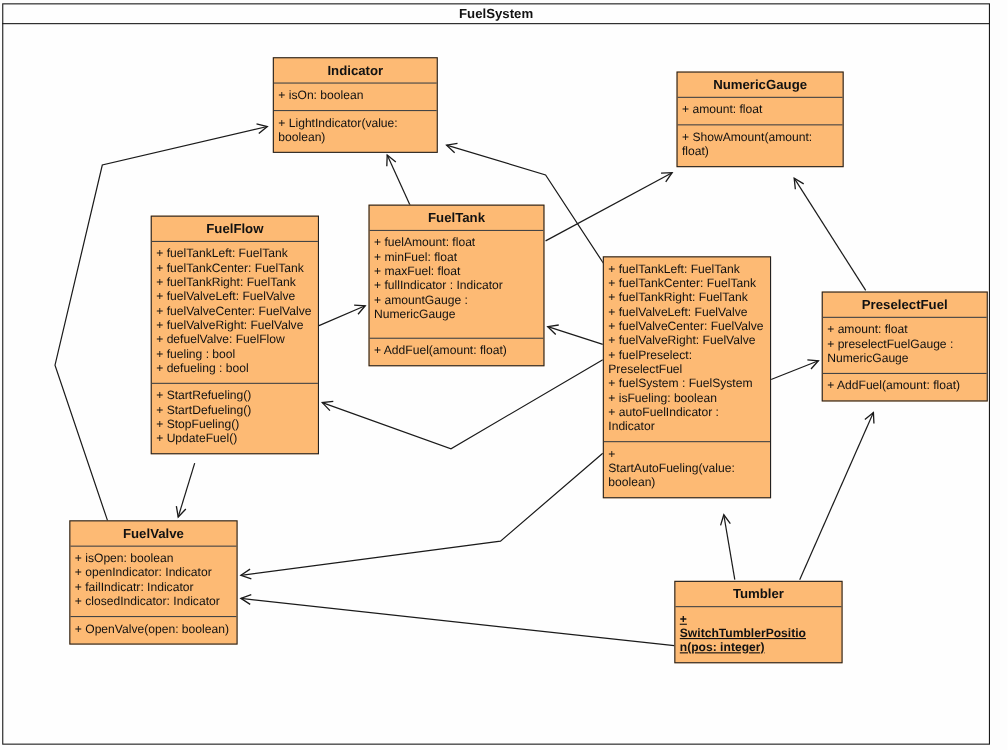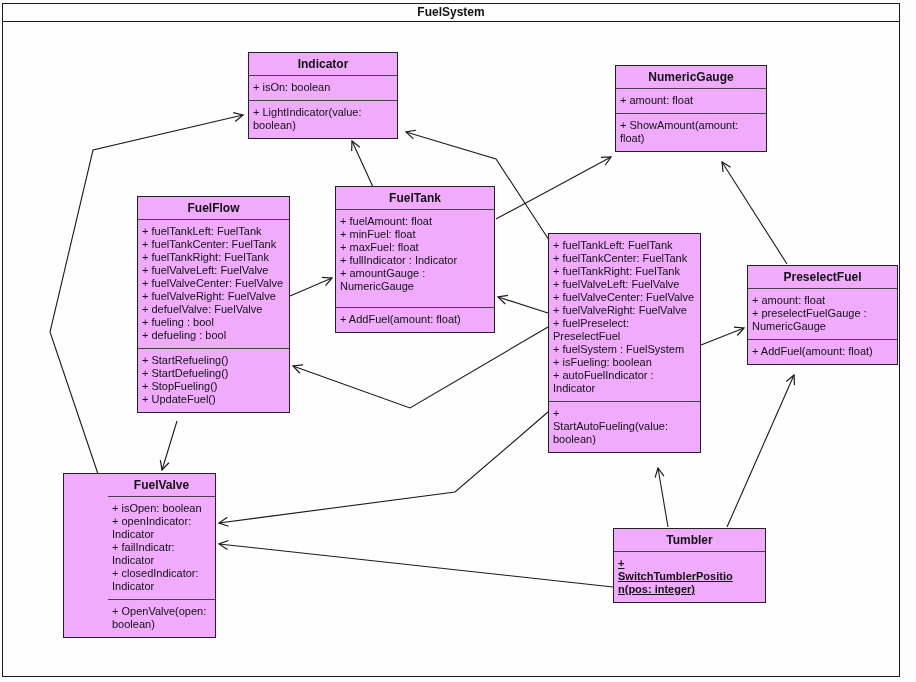--- a/index.html
+++ b/index.html
@@ -12,21 +12,21 @@
     position:absolute; left:2px; top:3px; width:898px; height:674px;
     border:1.5px solid #1a1a1a; background:#fefefe; box-sizing:border-box;
   }
   .diagram-titlebar{
     position:absolute; left:2px; top:3px; width:898px; height:19px;
     border-bottom:1.5px solid #1a1a1a; box-sizing:border-box;
     text-align:center; font-weight:bold; font-size:12px; line-height:18px;
   }
   svg.wires{position:absolute; left:0; top:0; z-index:1;}
   .uml-class{
-    position:absolute; z-index:2; background:#f0abfc;
+    position:absolute; z-index:2; background:#fdba74;
     border:1.4px solid #222; box-sizing:border-box;
     font-size:11px; line-height:13px;
   }
   .uml-title{
     font-weight:bold; font-size:12px; text-align:center;
     padding:5px 2px 4px 2px; border-bottom:1.4px solid #444;
   }
   .uml-attrs{padding:5px 3px 6px 4px; border-bottom:1.4px solid #444;}
   .uml-methods{padding:5px 3px 6px 4px;}
   .member{white-space:normal; overflow-wrap:break-word; word-break:break-word;}
@@ -86,21 +86,21 @@
 
   <div class="uml-class" style="left:137px;top:196px;width:153px;">
     <div class="uml-title">FuelFlow</div>
     <div class="uml-attrs">
       <div class="member">+ fuelTankLeft: FuelTank</div>
       <div class="member">+ fuelTankCenter: FuelTank</div>
       <div class="member">+ fuelTankRight: FuelTank</div>
       <div class="member">+ fuelValveLeft: FuelValve</div>
       <div class="member">+ fuelValveCenter: FuelValve</div>
       <div class="member">+ fuelValveRight: FuelValve</div>
-      <div class="member">+ defuelValve: FuelValve</div>
+      <div class="member">+ defuelValve: FuelFlow</div>
       <div class="member">+ fueling : bool</div>
       <div class="member">+ defueling : bool</div>
     </div>
     <div class="uml-methods">
       <div class="member">+ StartRefueling()</div>
       <div class="member">+ StartDefueling()</div>
       <div class="member">+ StopFueling()</div>
       <div class="member">+ UpdateFuel()</div>
     </div>
   </div>
@@ -141,21 +141,21 @@
     <div class="uml-title">PreselectFuel</div>
     <div class="uml-attrs">
       <div class="member">+ amount: float</div>
       <div class="member" style="max-width:118px;">+ preselectFuelGauge : NumericGauge</div>
     </div>
     <div class="uml-methods">
       <div class="member">+ AddFuel(amount: float)</div>
     </div>
   </div>
 
-  <div class="uml-class" style="left:63px;top:473px;width:153px;padding-left:44px;">
+  <div class="uml-class" style="left:63px;top:473px;width:153px;">
     <div class="uml-title">FuelValve</div>
     <div class="uml-attrs">
       <div class="member">+ isOpen: boolean</div>
       <div class="member">+ openIndicator: Indicator</div>
       <div class="member">+ failIndicatr: Indicator</div>
       <div class="member">+ closedIndicator: Indicator</div>
     </div>
     <div class="uml-methods">
       <div class="member">+ OpenValve(open: boolean)</div>
     </div>

